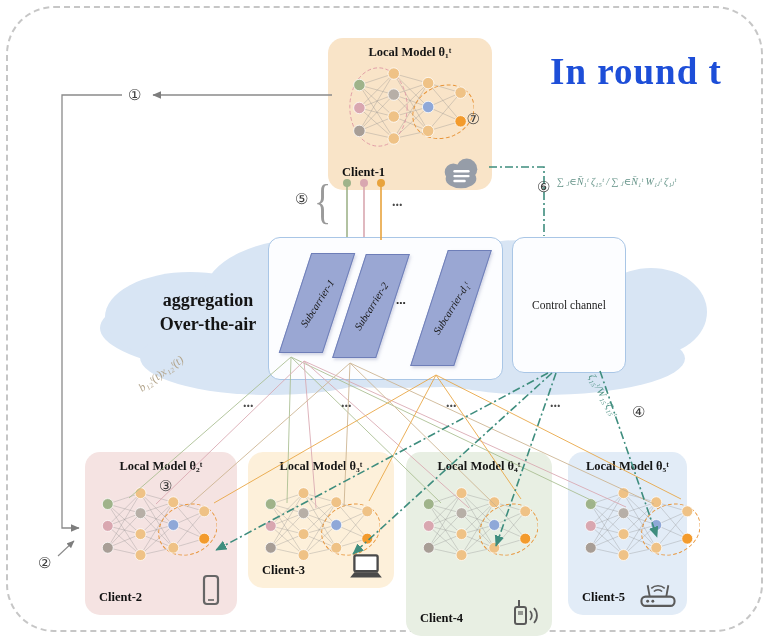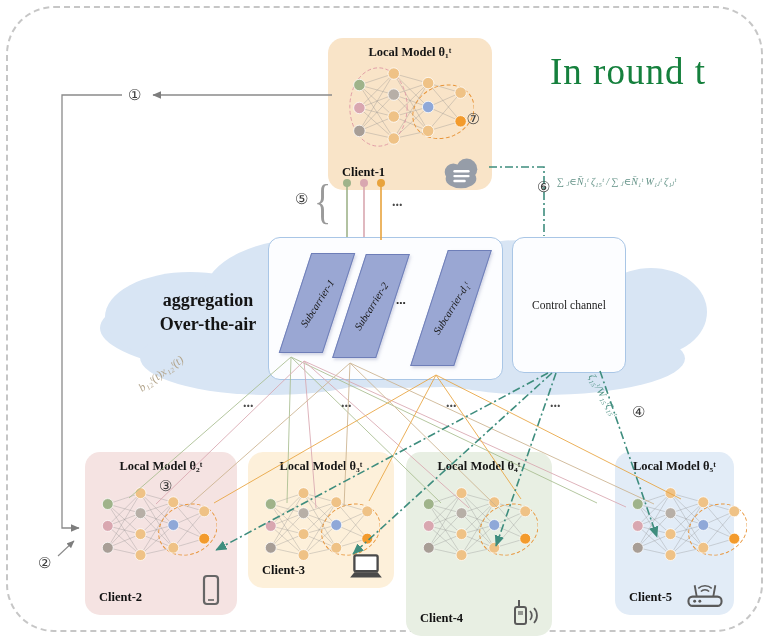--- a/index.html
+++ b/index.html
@@ -1,19 +1,19 @@
 <!DOCTYPE html>
 <html><head>
 <meta charset="utf-8">
 <style>
   html,body{margin:0;padding:0;width:769px;height:638px;overflow:hidden;background:#ffffff;
     font-family:"Liberation Serif","DejaVu Serif",serif;}
   .canvas{position:relative;width:769px;height:638px;}
   .frame{position:absolute;inset:6px;border:2px dashed #c6c6c6;border-radius:48px;z-index:0;}
-  .title{position:absolute;left:550px;top:50px;font-weight:400;font-size:37px;color:#15803d;letter-spacing:1px;z-index:6;}
+  .title{position:absolute;left:550px;top:50px;font-weight:700;font-size:37px;color:#1d4ed8;letter-spacing:1px;z-index:6;}
 
   
   .blob{position:absolute;background:#d8e5f4;border-radius:50%;z-index:1;}
   .b1{left:100px;top:268px;width:590px;height:120px;}
   .b2{left:105px;top:272px;width:170px;height:90px;}
   .b3{left:205px;top:237px;width:230px;height:110px;}
   .b4{left:415px;top:240px;width:215px;height:105px;}
   .b5{left:595px;top:268px;width:112px;height:88px;}
   .b6{left:140px;top:320px;width:260px;height:75px;}
   .b7{left:400px;top:322px;width:285px;height:73px;}
@@ -34,21 +34,21 @@
   .ctrl-panel{position:absolute;left:512px;top:237px;width:112px;height:134px;background:#fcfdff;
     border:1.5px solid #a9c6e6;border-radius:12px;display:flex;align-items:center;justify-content:center;
     font-size:11.5px;color:#222;z-index:2;}
 
   
   .cbox{position:absolute;border-radius:15px;z-index:2;}
   .client1{left:328px;top:22px;width:164px;height:152px;background:#f9e4c8;margin-top:16px;}
   .c2{left:85px;top:452px;width:152px;height:163px;background:#f5e3e2;}
   .c3{left:248px;top:452px;width:146px;height:136px;background:#fdf0da;}
   .c4{left:406px;top:452px;width:146px;height:184px;background:#e8efe3;}
-  .c5{left:568px;top:452px;width:119px;height:163px;background:#e2ecf7;margin-left:47px;}
+  .c5{left:568px;top:452px;width:119px;height:163px;background:#e2ecf7;}
   .box-title{text-align:center;font-weight:600;font-size:12.5px;color:#161616;padding-top:7px;}
   .client-name{position:absolute;left:14px;bottom:10px;font-weight:700;font-size:12.5px;color:#111;}
   .nn{position:absolute;left:10px;top:32px;width:122px;height:82px;}
   .client1 .nn{left:18px;top:26px;width:128px;height:86px;}
   .device-icon{position:absolute;right:9px;bottom:6px;z-index:3;}
   .client1 .device-icon{right:8px;bottom:-2px;}
 
   
   svg.overlay{position:absolute;left:0;top:0;z-index:5;pointer-events:none;}
   .lbl{position:absolute;z-index:6;color:#3d3d3d;font-size:15px;}

